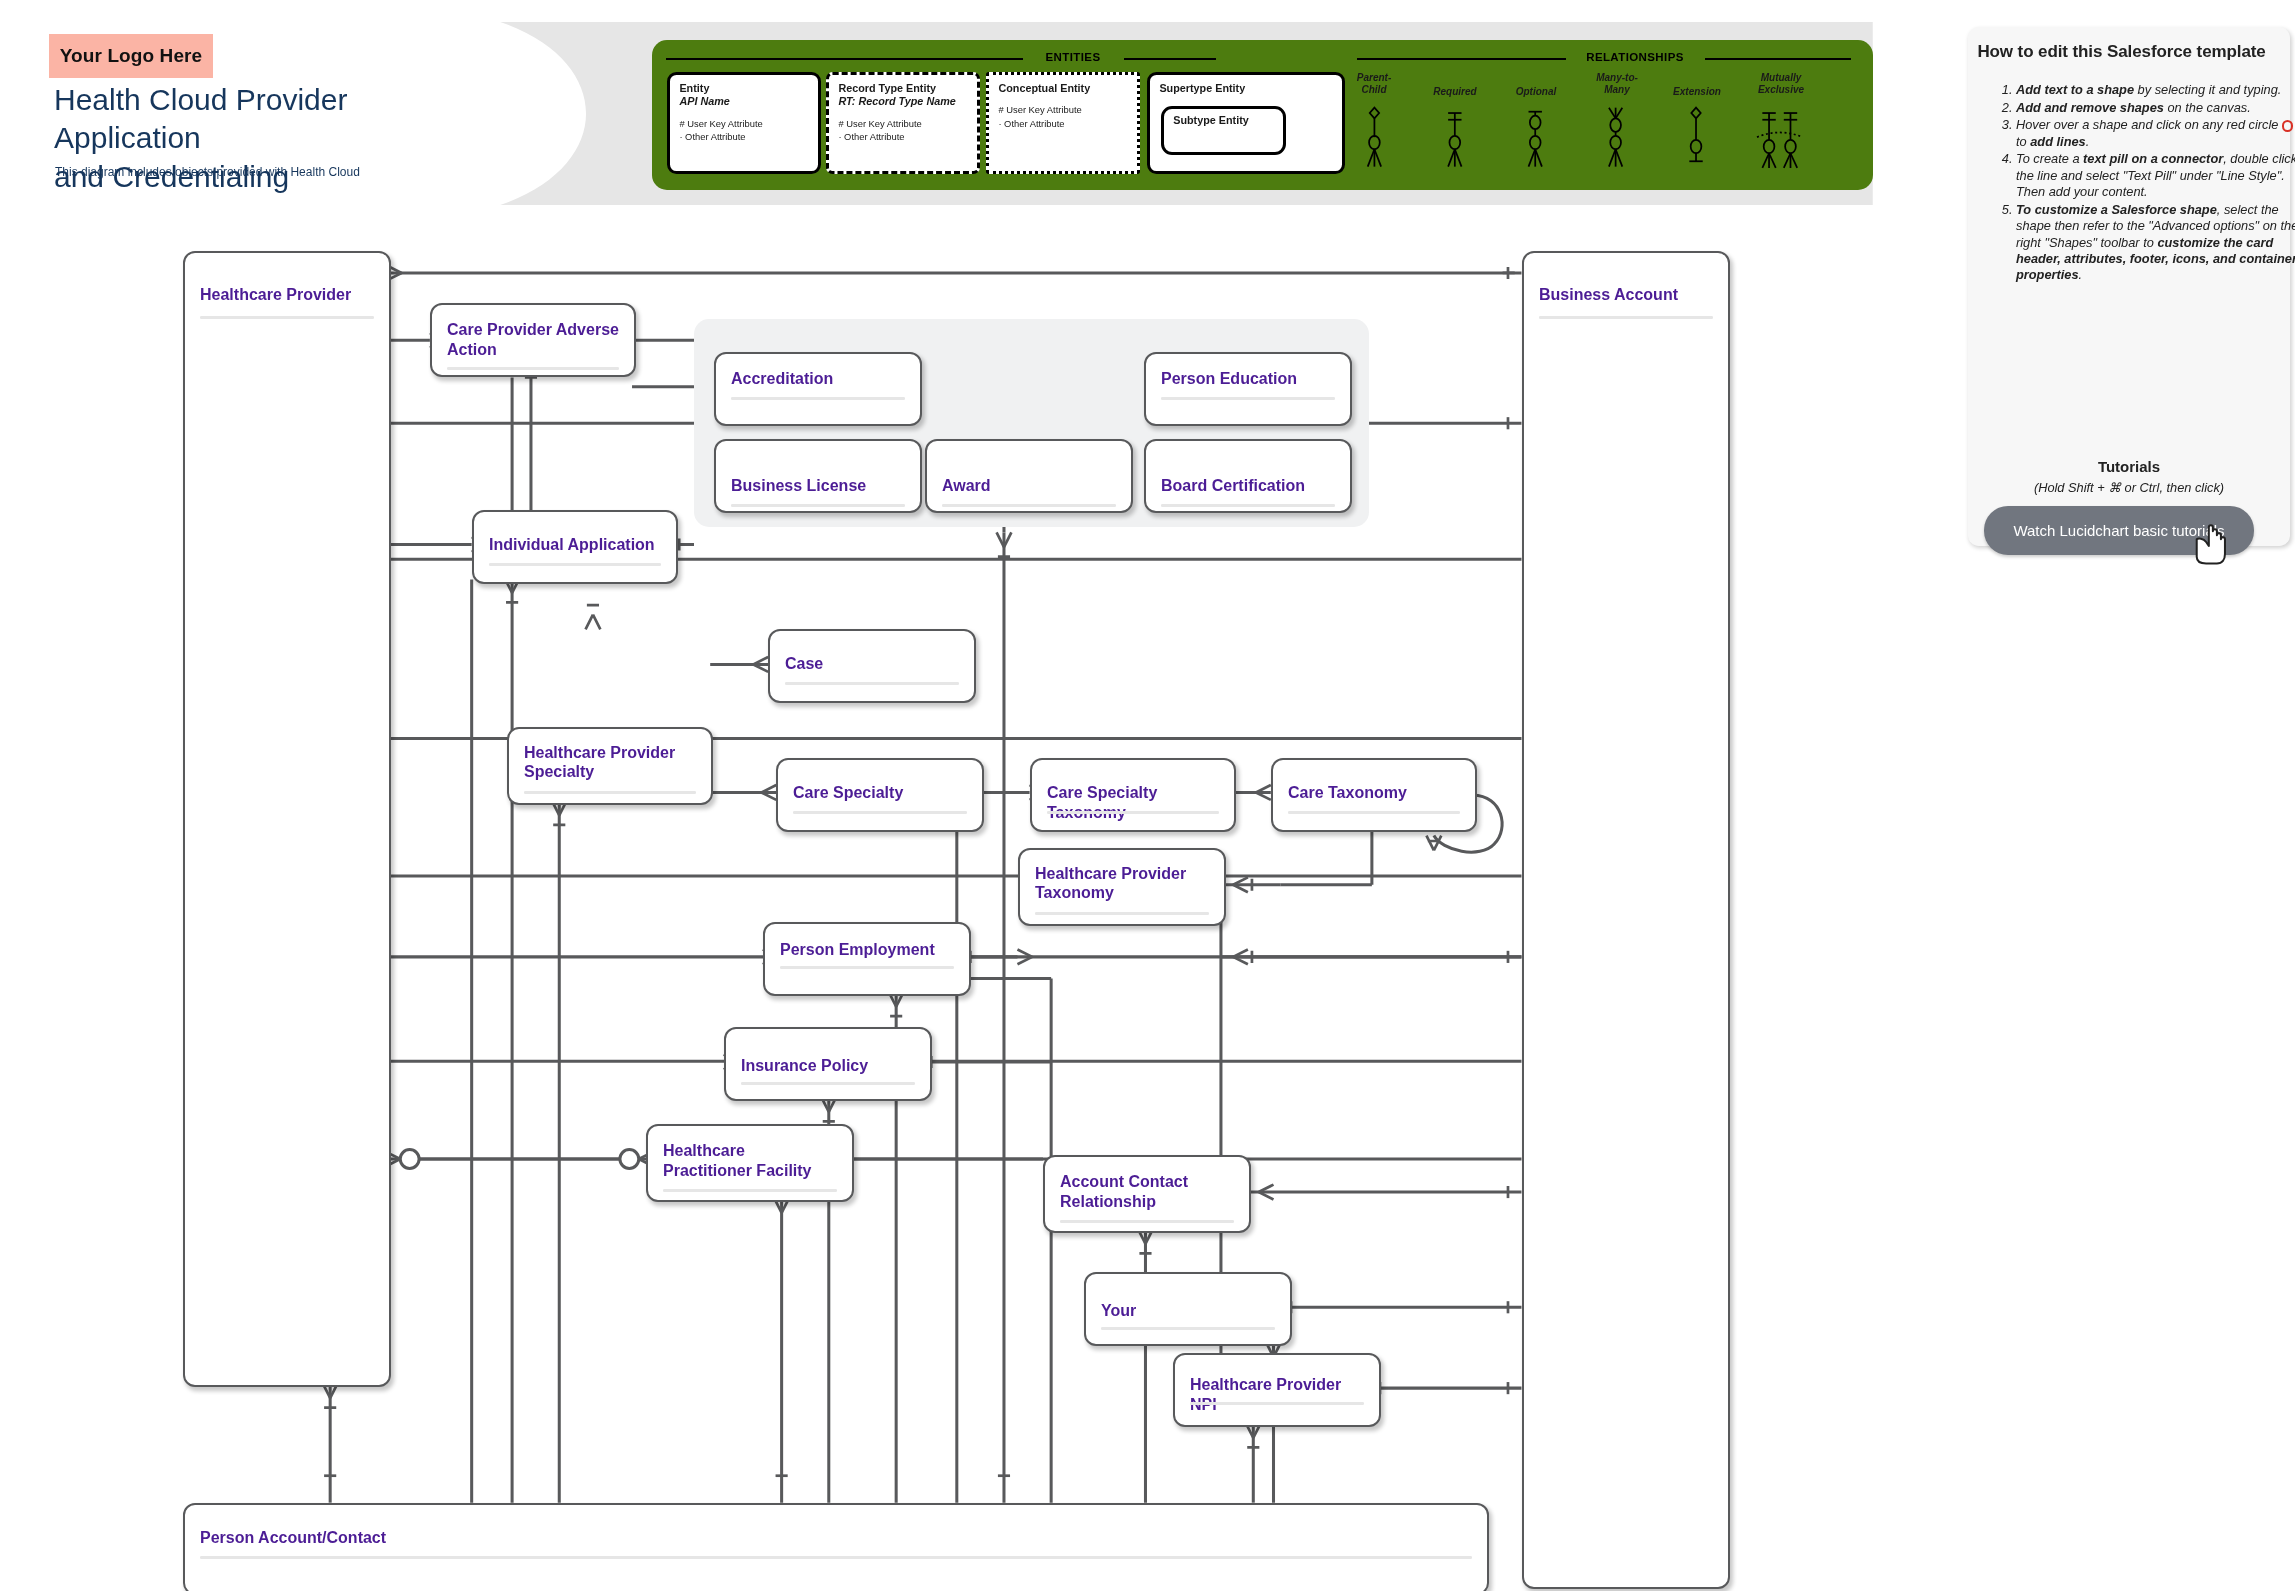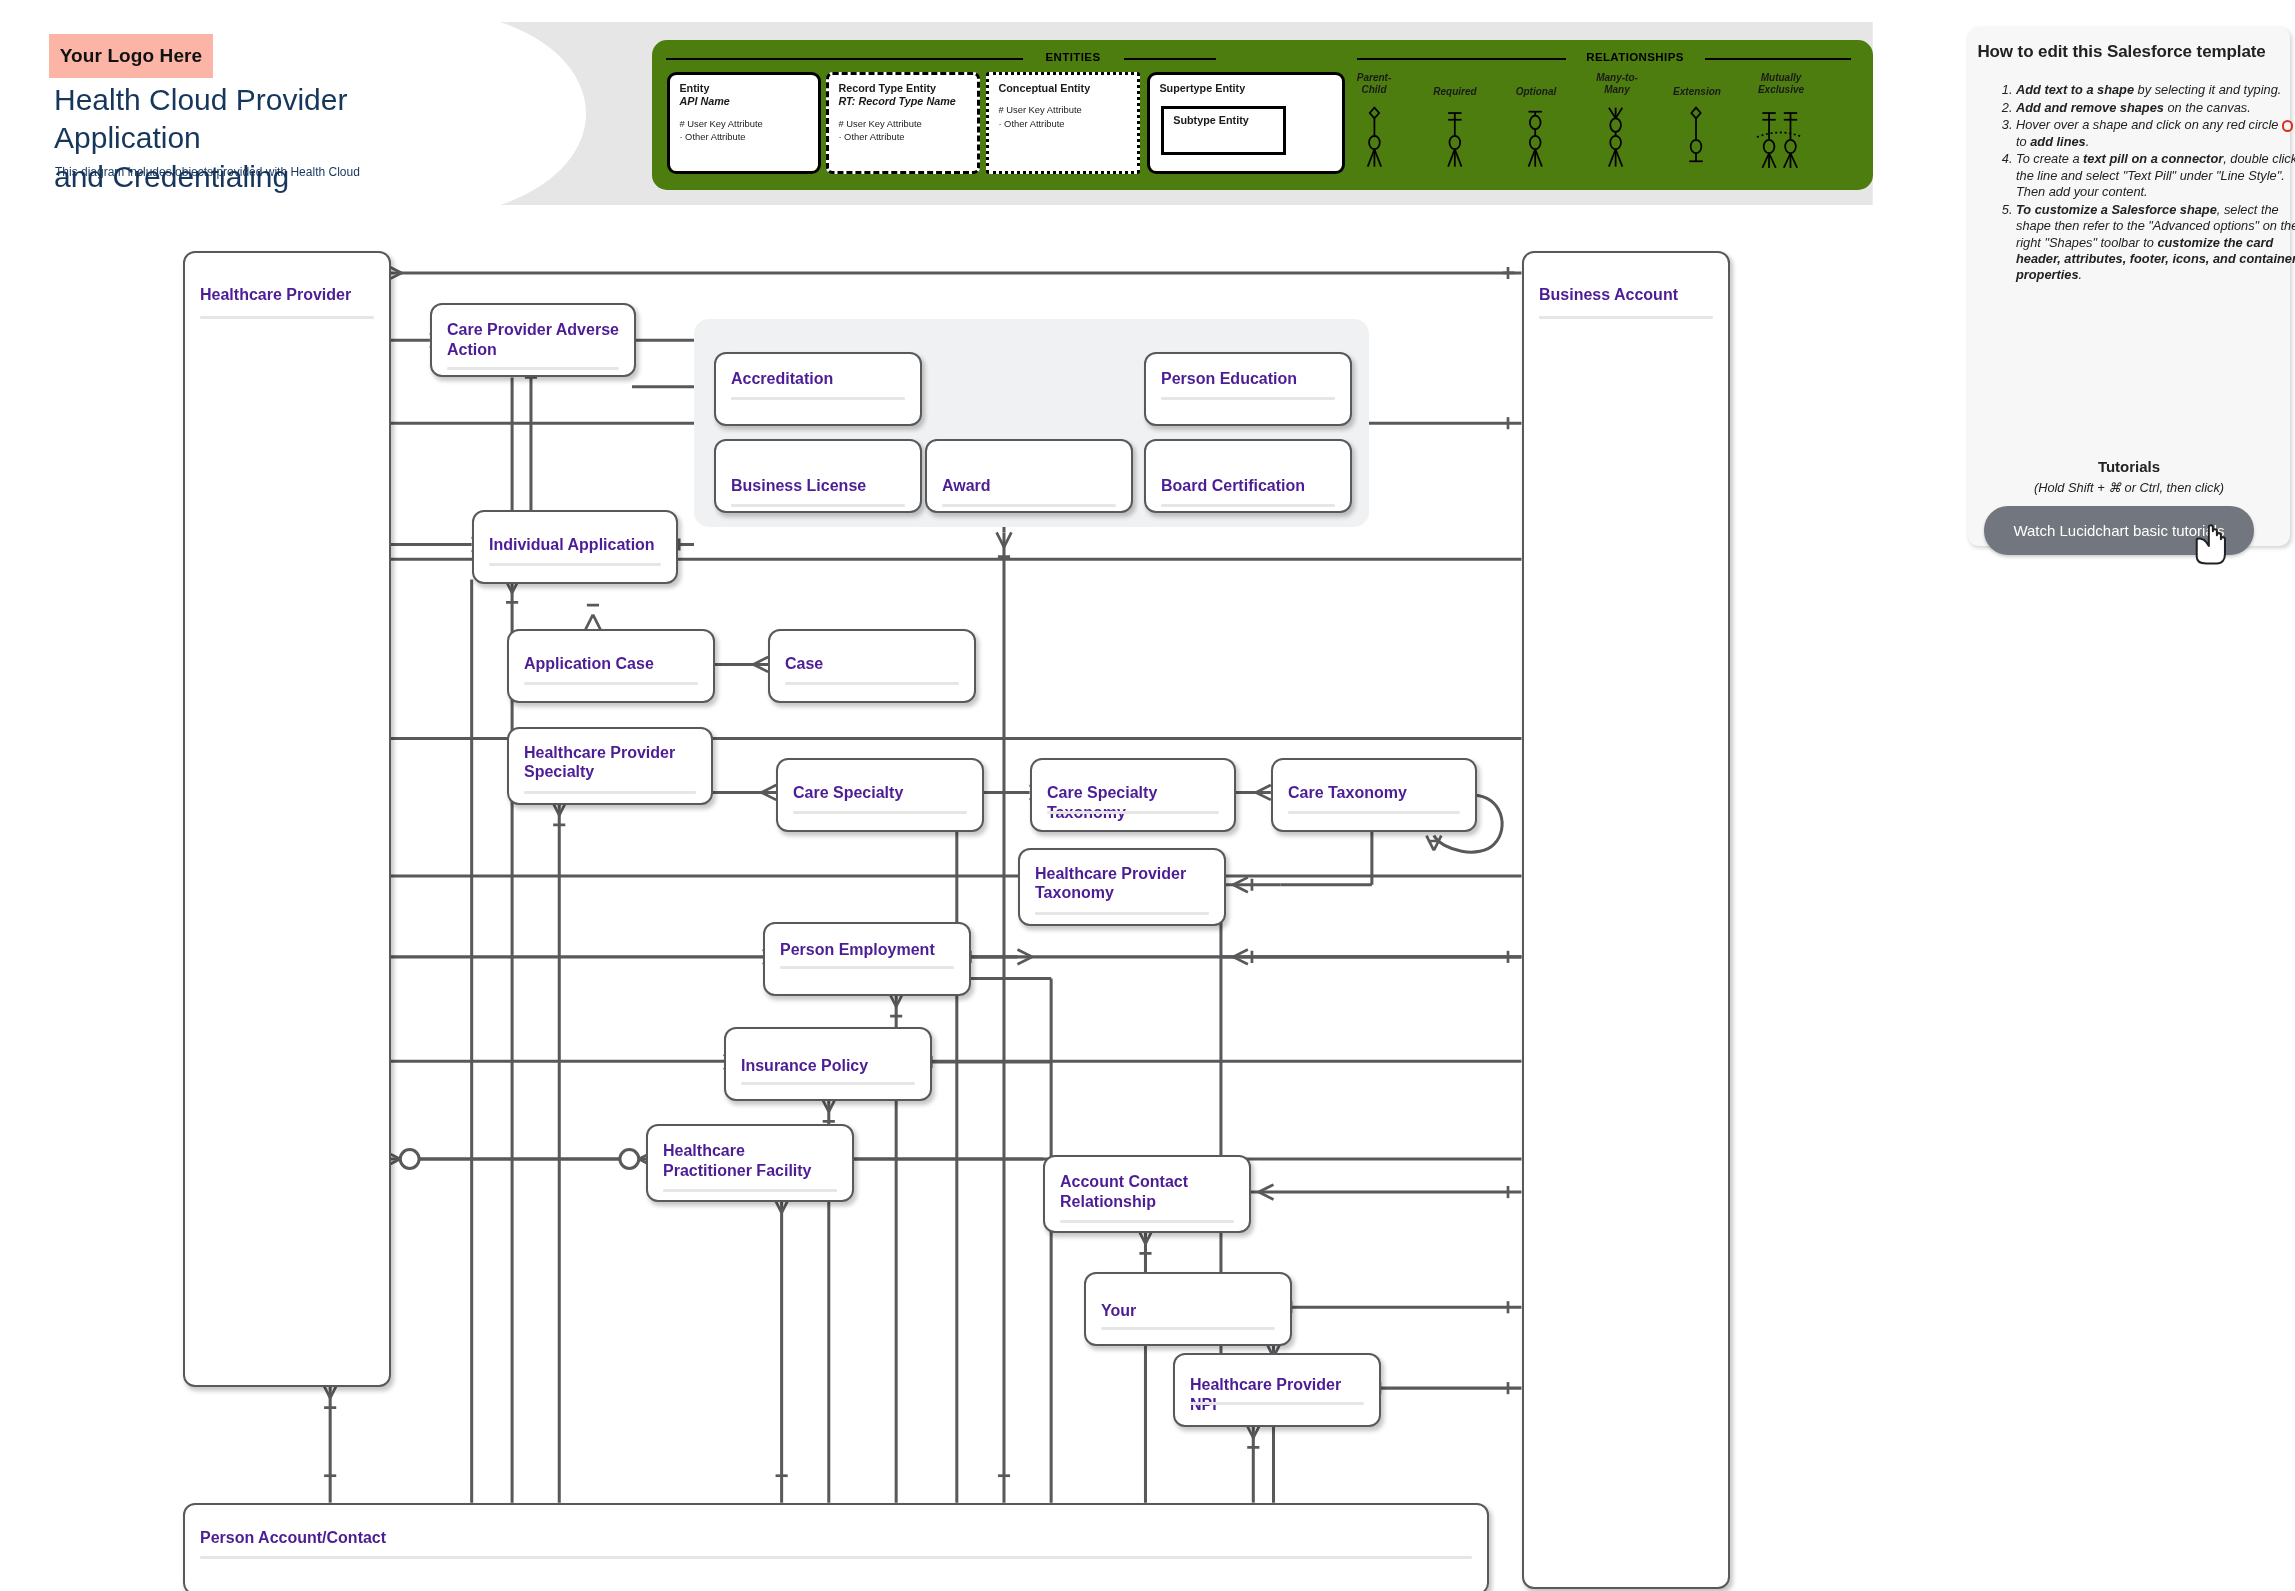--- a/index.html
+++ b/index.html
@@ -22,21 +22,21 @@
   .legend-rule{position:absolute;height:0;border-top:2px solid #000;}
   .legend-cap{position:absolute;font-size:11.5px;font-weight:700;letter-spacing:0.4px;color:#000;}
 
   .lg-card{position:absolute;background:#fff;}
   .lg-solid{border:3.4px solid #000;border-radius:9.4px;}
   .lg-dashed{border:3.4px dashed #000;border-radius:6.7px;}
   .lg-dotted{border:3.4px dotted #000;border-radius:2.7px;}
   .lg-card .lg-t1{position:absolute;left:9.4px;top:6.7px;font-size:10.8px;font-weight:700;line-height:1.25;}
   .lg-card .lg-t2{position:absolute;left:9.4px;top:20px;font-size:10.8px;font-weight:700;font-style:italic;line-height:1.25;}
   .lg-card .lg-attrs{position:absolute;left:9.4px;font-size:9.4px;line-height:1.45;}
-  .lg-sub{position:absolute;border:3.4px solid #000;border-radius:0;background:#fff;}
+  .lg-sub{position:absolute;border:3.4px solid #000;border-radius:11px;background:#fff;}
   .lg-sub span{position:absolute;left:9.4px;top:5.4px;font-size:10.8px;font-weight:700;}
 
   .rel-label{position:absolute;font-size:10px;font-weight:700;font-style:italic;
              text-align:center;line-height:1.2;}
 
   
   #howto{position:absolute;left:1968px;top:27px;width:322px;height:519px;
          background:#f7f7f7;border-radius:10.8px;box-shadow:1.3px 2px 4px rgba(0,0,0,.18);}
   #howto h2{margin:0;position:absolute;left:9.4px;top:15px;width:303px;
             font-size:17px;font-weight:700;color:#222;letter-spacing:-0.1px;}
@@ -406,24 +406,20 @@
   <div class="ent" style="left:1144px;top:439px;width:204px;height:70px;">
     <div class="nm" style="top:35px;">Board Certification</div>
     <div class="rule" style="top:63px;"></div>
   </div>
 
   <div class="ent" style="left:472px;top:510px;width:202px;height:70px;">
     <div class="nm" style="top:23px;">Individual Application</div>
     <div class="rule" style="top:51px;"></div>
   </div>
 
-  <div class="ent" style="left:507px;top:629px;width:204px;height:70px;">
-    <div class="nm" style="top:23px;">Application Case</div>
-    <div class="rule" style="top:51px;"></div>
-  </div>
 
   <div class="ent" style="left:768px;top:629px;width:204px;height:70px;">
     <div class="nm" style="top:23px;">Case</div>
     <div class="rule" style="top:51px;"></div>
   </div>
 
   <div class="ent" style="left:507px;top:727px;width:202px;height:74px;">
     <div class="nm" style="top:13.5px;">Healthcare Provider Specialty</div>
     <div class="rule" style="top:62px;"></div>
   </div>

